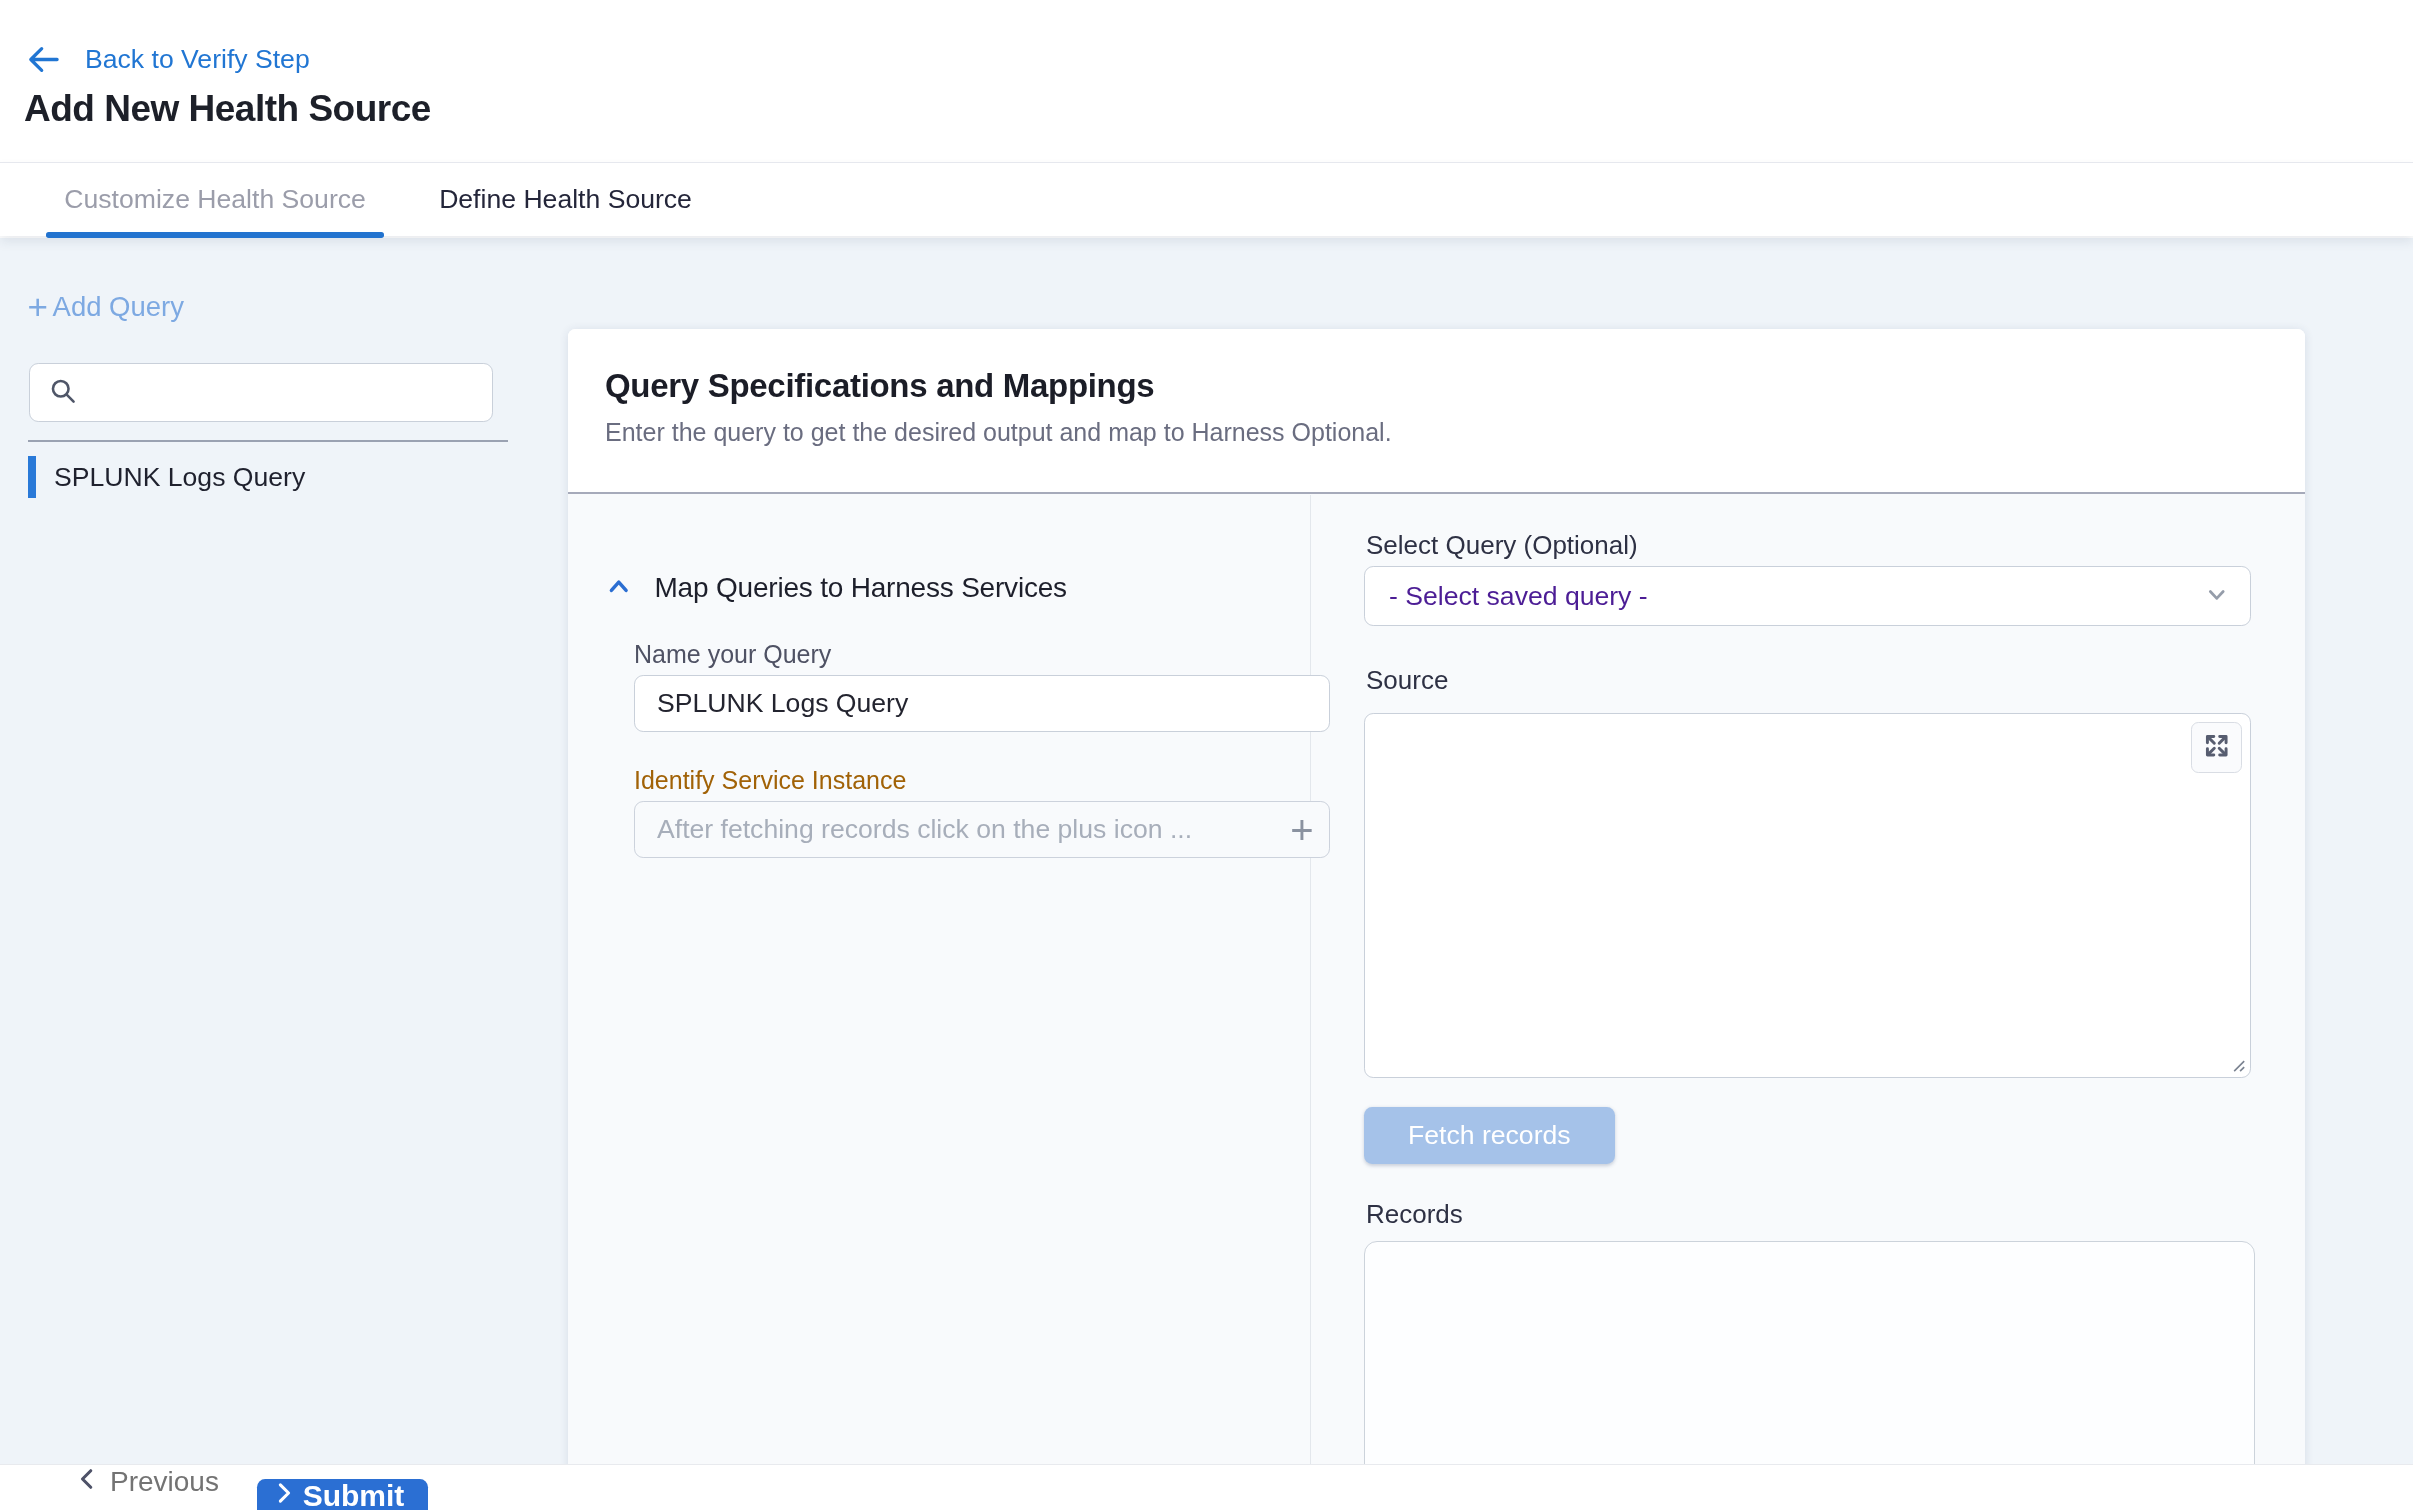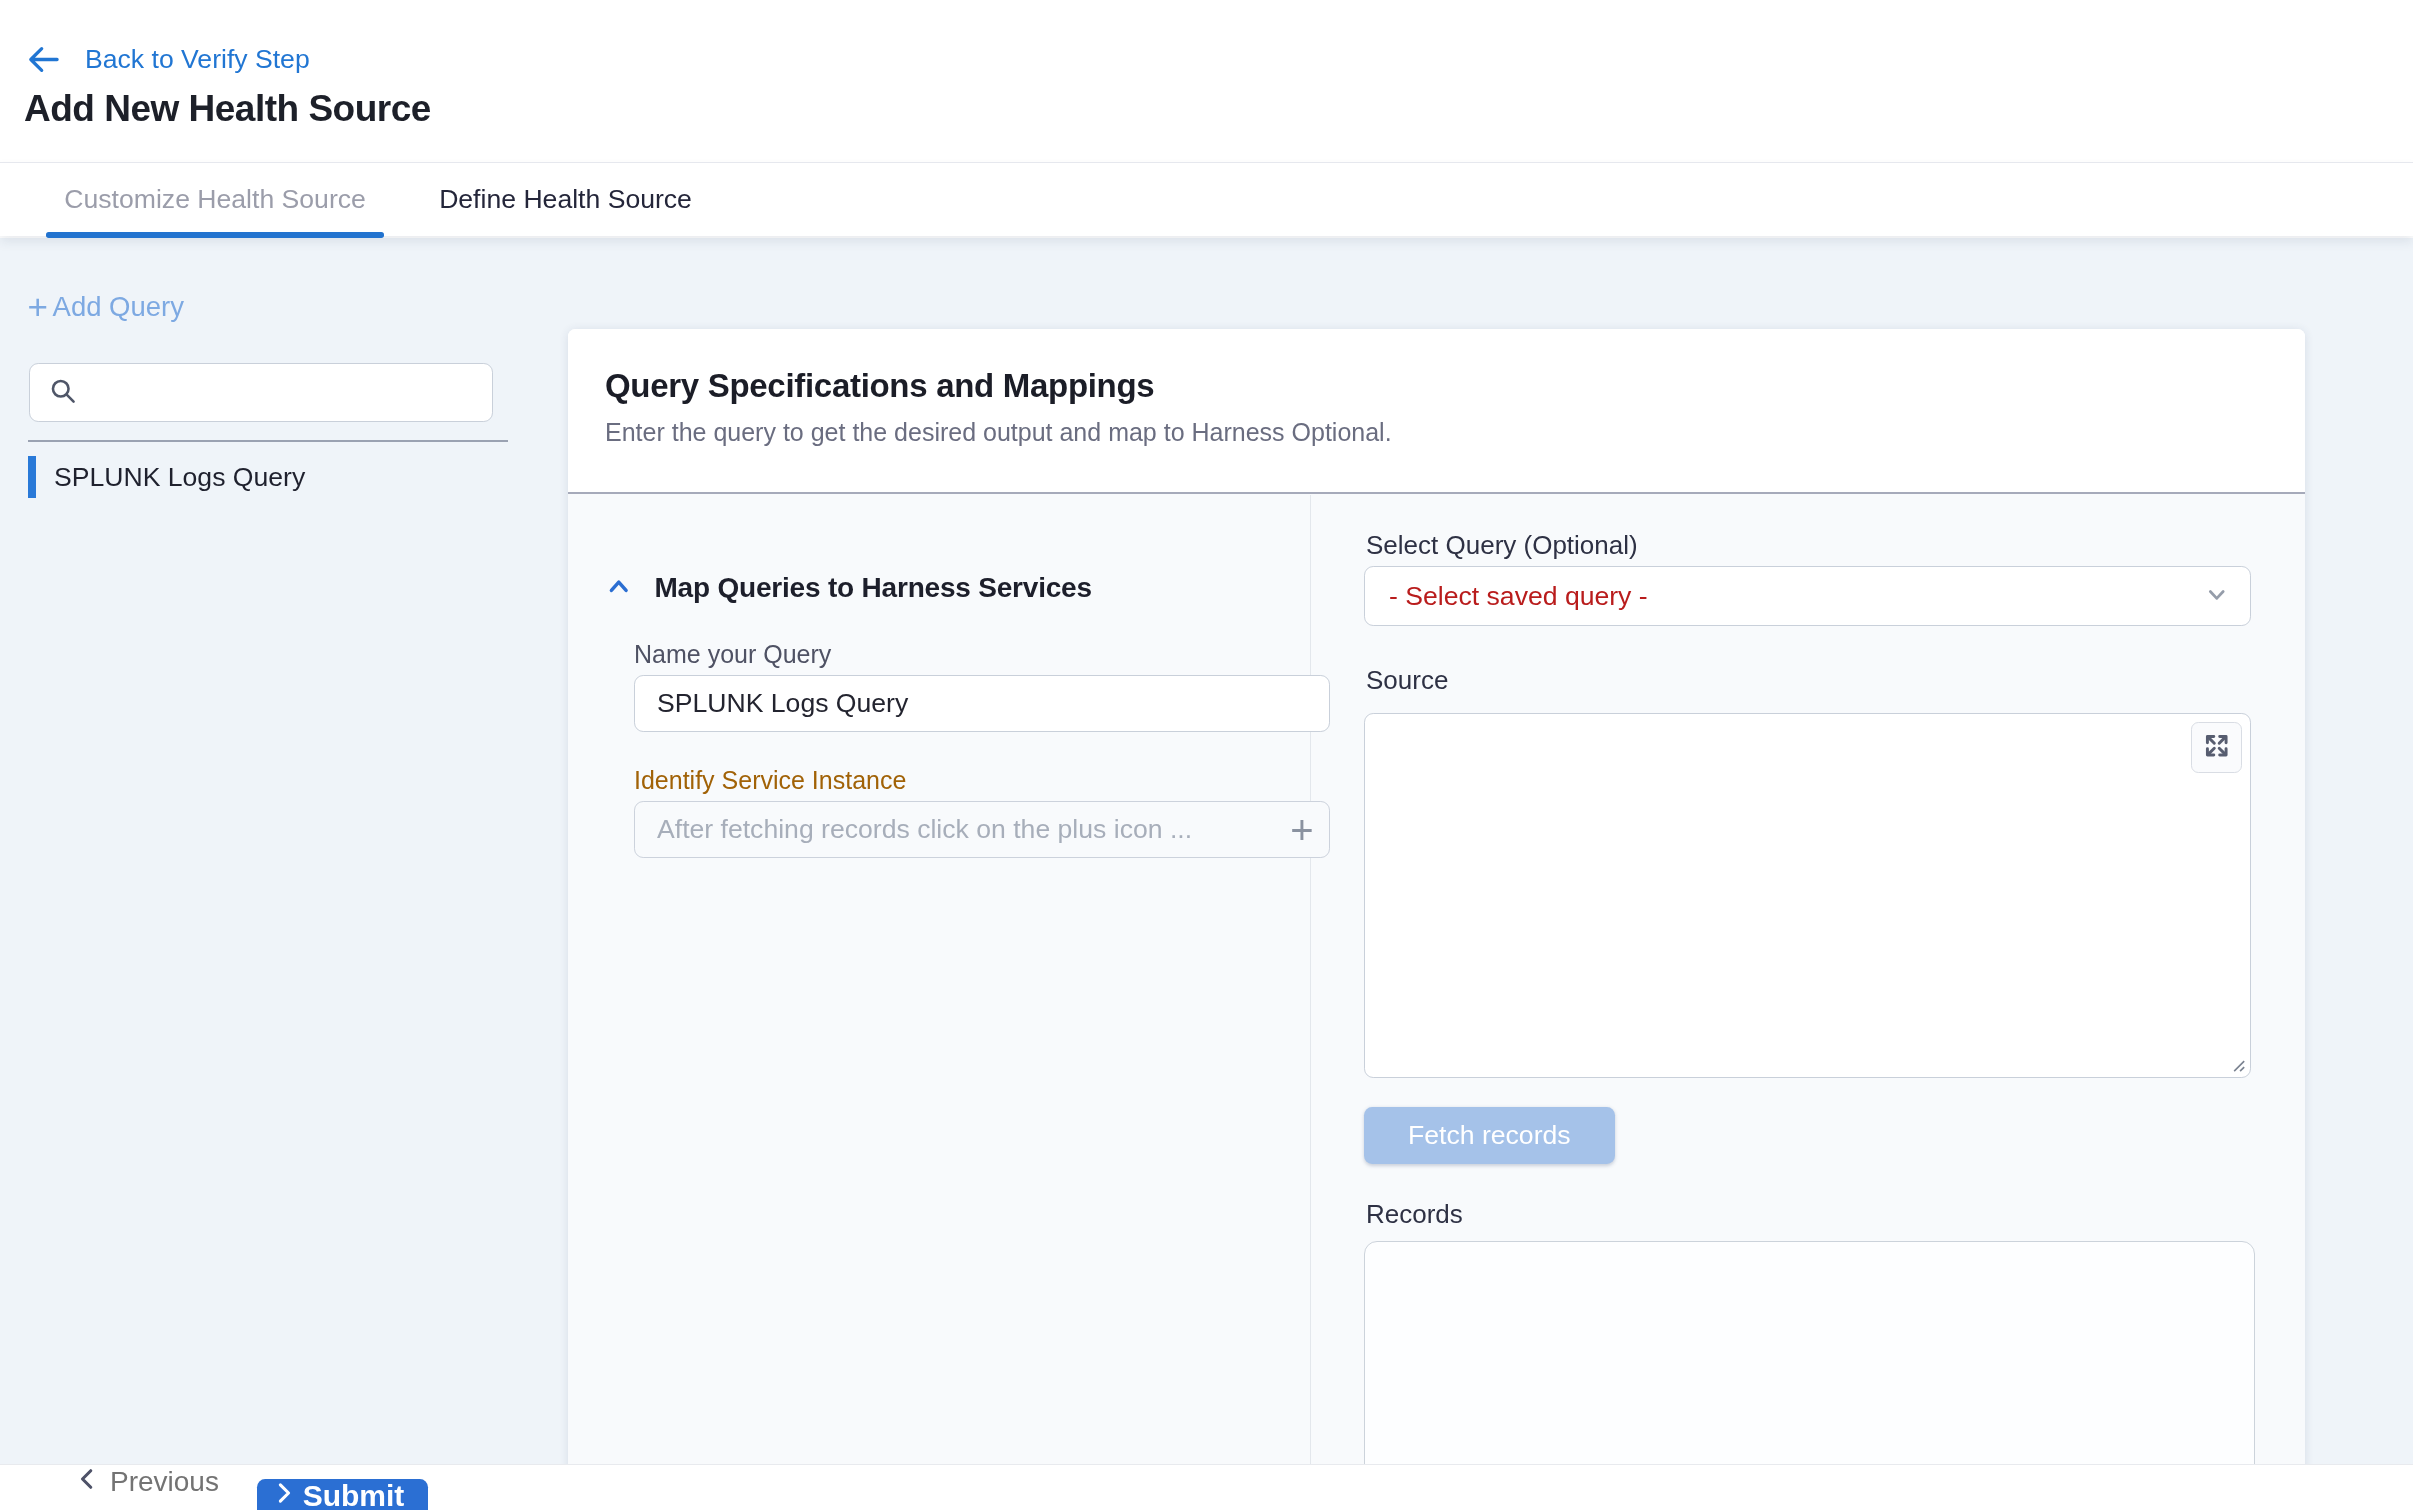--- a/index.html
+++ b/index.html
@@ -79,21 +79,21 @@
     box-sizing:content-box;
   }
   .card-title{margin:0;padding:38px 0 0 37px;font-size:33px;font-weight:700;color:#1b1d27;letter-spacing:-0.3px;}
   .card-subtitle{margin:13px 0 0 37px;font-size:25px;color:#6a6d80;}
   .card-body{position:absolute;top:166px;bottom:0;left:0;right:0;display:flex;}
   .col-left{width:742px;position:relative;border-right:1.8px solid #e3e7ec;flex:none;}
   .col-right{flex:1;position:relative;}
 
   
   .accordion-row{position:absolute;left:37px;top:77px;display:flex;align-items:center;gap:22px;cursor:pointer;}
-  .accordion-title{margin:0;font-size:28px;font-weight:700;color:#1d1f2b;letter-spacing:-0.2px;}
+  .accordion-title{margin:0;font-size:28px;font-weight:400;color:#1d1f2b;letter-spacing:-0.2px;}
   .f-label{position:absolute;left:66px;font-size:25px;color:#4f5264;}
   .lbl-name{top:145px;}
   .lbl-si{top:271px;color:#a16207;}
   .text-input{
     position:absolute;left:66px;width:696px;height:57px;box-sizing:border-box;
     border:1.8px solid #c9d0da;border-radius:9.2px;background:#ffffff;
     font-size:26.6px;color:#23242f;padding:0 22px;outline:none;
     font-family:"Liberation Sans",sans-serif;
   }
   .input-name{top:180px;}
@@ -114,21 +114,21 @@
   .r-label{position:absolute;left:55px;font-size:26px;color:#2e3144;}
   .lbl-select{top:35px;}
   .lbl-query{top:170px;}
   .lbl-records{top:704px;}
   .select-box{
     position:absolute;left:53px;top:71px;width:887px;height:60px;box-sizing:border-box;
     background:#ffffff;border:1.8px solid #c9d0da;border-radius:9.2px;
     display:flex;align-items:center;justify-content:space-between;
     padding:0 20px 0 24px;cursor:pointer;
   }
-  .select-value{font-size:26.6px;color:#b91c1c;}
+  .select-value{font-size:26.6px;color:#4c1d95;}
   .ta-wrap{position:absolute;left:53px;top:218px;width:887px;height:365px;}
   .query-ta{
     width:100%;height:100%;box-sizing:border-box;resize:none;
     background:#ffffff;border:1.8px solid #c9d0da;border-radius:9.2px;outline:none;
     font-size:26px;color:#23242f;padding:18.3px;font-family:"Liberation Sans",sans-serif;
   }
   .expand-btn{
     position:absolute;top:9.2px;right:9.2px;width:51px;height:51px;
     background:#fafbfd;border:1.8px solid #d9dde4;border-radius:7.3px;
     display:flex;align-items:center;justify-content:center;cursor:pointer;padding:0;

